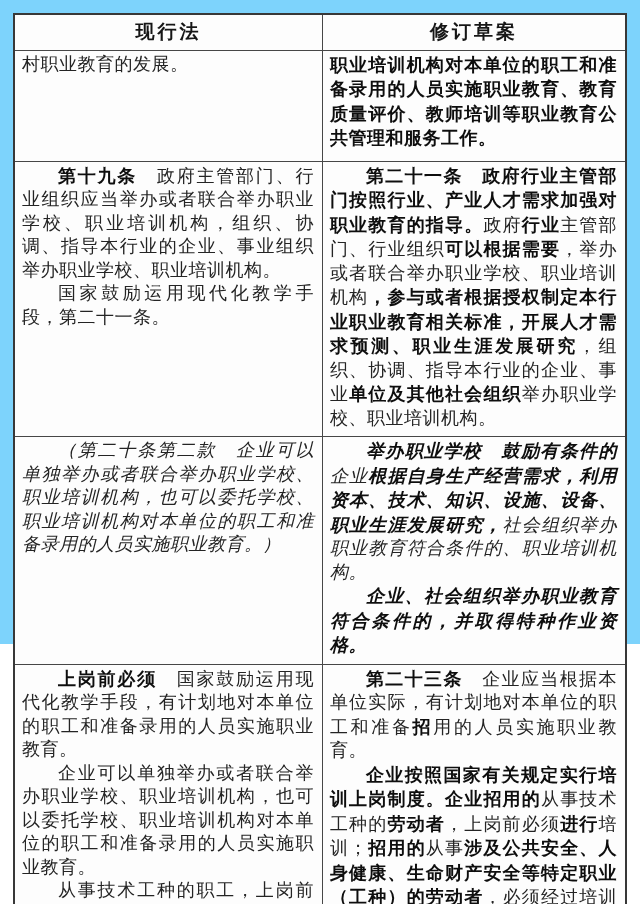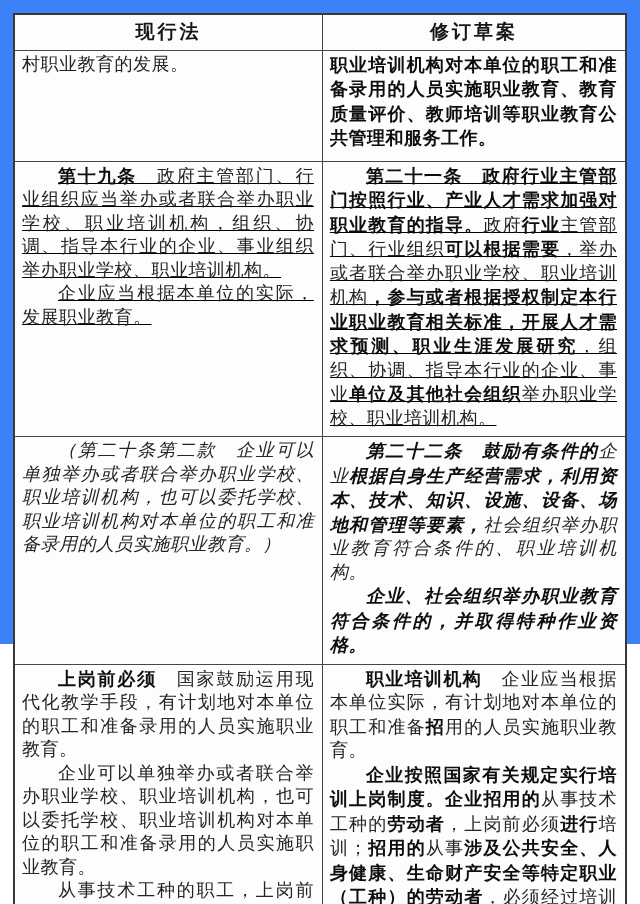--- a/index.html
+++ b/index.html
@@ -10,21 +10,21 @@
   }
   body {
     width: 640px;
     height: 904px;
     overflow: hidden;
   }
   .page {
     width: 640px;
     height: 644px;
     padding: 13px;
-    background: #3b82f6;
+    background: #7dd3fc;
   }
   table.cmp-table {
     width: 614px;
     border-collapse: collapse;
     table-layout: fixed;
     background: #fdfdfd;
     border: 2px solid #383838;
   }
   th, td {
     border: 1px solid #474747;
@@ -40,21 +40,21 @@
     color: #161616;
     text-align: center;
     vertical-align: middle;
   }
   td {
     vertical-align: top;
     padding: 2px 8px 6px 7px;
     margin-top: 14px;
   }
   tbody tr:nth-child(1) td { height: 111px; }
-  tbody tr:nth-child(2) td { height: 272px; text-decoration: underline; }
+  tbody tr:nth-child(2) td { height: 272px; }
   tbody tr:nth-child(3) td { height: 170px; font-style: italic; }
   tbody tr:nth-child(4) td { height: 292px; }
   p.para {
     font-size: 18px;
     line-height: 23.5px;
     letter-spacing: 0.5px;
     color: #1d1d1d;
     text-align: justify;
     text-justify: inter-character;
   }
@@ -82,41 +82,41 @@
           <td>
             <p class="para"><span class="seg">村职业教育的发展。</span></p>
           </td>
           <td>
             <p class="para"><span class="seg bold">职业培训机构对本单位的职工和准备录用的人员实施职业教育、教育质量评价、教师培训等职业教育公共管理和服务工作。</span></p>
           </td>
         </tr>
         <tr>
           <td>
             <p class="para ind"><span class="seg bold">第十九条</span><span class="seg">　政府主管部门、行业组织应当举办或者联合举办职业学校、职业培训机构，组织、协调、指导本行业的企业、事业组织举办职业学校、职业培训机构。</span></p>
-            <p class="para ind"><span class="seg">企业应当根据本单位的实际，发展职业教育。</span></p>
+            <p class="para ind"><span class="seg">国家鼓励运用现代化教学手段，第二十一条。</span></p>
           </td>
           <td>
             <p class="para ind"><span class="seg bold">第二十一条　政府行业主管部门按照行业、产业人才需求加强对职业教育的指导。</span><span class="seg">政府</span><span class="seg bold">行业</span><span class="seg">主管部门、行业组织</span><span class="seg bold">可以根据需要</span><span class="seg">，举办或者联合举办职业学校、职业培训机构</span><span class="seg bold">，参与或者根据授权制定本行业职业教育相关标准，开展人才需求预测、职业生涯发展研究</span><span class="seg">，组织、协调、指导本行业的企业、事业</span><span class="seg bold">单位及其他社会组织</span><span class="seg">举办职业学校、职业培训机构。</span></p>
           </td>
         </tr>
         <tr>
           <td>
             <p class="para ind"><span class="seg">（第二十条第二款　企业可以单独举办或者联合举办职业学校、职业培训机构，也可以委托学校、职业培训机构对本单位的职工和准备录用的人员实施职业教育。）</span></p>
           </td>
           <td>
-            <p class="para ind"><span class="seg bold">第二十二条　鼓励有条件的</span><span class="seg">企业</span><span class="seg bold">根据自身生产经营需求，利用资本、技术、知识、设施、设备、场地和管理等要素，</span><span class="seg">社会组织举办职业教育符合条件的、职业培训机构。</span></p>
+            <p class="para ind"><span class="seg bold">举办职业学校　鼓励有条件的</span><span class="seg">企业</span><span class="seg bold">根据自身生产经营需求，利用资本、技术、知识、设施、设备、职业生涯发展研究，</span><span class="seg">社会组织举办职业教育符合条件的、职业培训机构。</span></p>
             <p class="para ind"><span class="seg bold">企业、社会组织举办职业教育符合条件的，并取得特种作业资格。</span></p>
           </td>
         </tr>
         <tr>
           <td>
             <p class="para ind"><span class="seg bold">上岗前必须</span><span class="seg">　国家鼓励运用现代化教学手段，有计划地对本单位的职工和准备录用的人员实施职业教育。</span></p>
             <p class="para ind"><span class="seg">企业可以单独举办或者联合举办职业学校、职业培训机构，也可以委托学校、职业培训机构对本单位的职工和准备录用的人员实施职业教育。</span></p>
             <p class="para ind"><span class="seg">从事技术工种的职工，上岗前必须经过培训；从事特种作业的职工必须经过培训，并取得特种作业资格。</span></p>
           </td>
           <td>
-            <p class="para ind"><span class="seg bold">职业培训机构</span><span class="seg">　企业应当根据本单位实际，有计划地对本单位的职工和准备</span><span class="seg bold">招</span><span class="seg">用的人员实施职业教育。</span></p>
+            <p class="para ind"><span class="seg bold">第二十三条</span><span class="seg">　企业应当根据本单位实际，有计划地对本单位的职工和准备</span><span class="seg bold">招</span><span class="seg">用的人员实施职业教育。</span></p>
             <p class="para ind"><span class="seg bold">企业按照国家有关规定实行培训上岗制度。企业招用的</span><span class="seg">从事技术工种的</span><span class="seg bold">劳动者</span><span class="seg">，上岗前必须</span><span class="seg bold">进行</span><span class="seg">培训；</span><span class="seg bold">招用的</span><span class="seg">从事</span><span class="seg bold">涉及公共安全、人身健康、生命财产安全等特定职业（工种）的劳动者</span><span class="seg">，必须经过培训并</span><span class="seg bold">依法</span><span class="seg">取得</span><span class="seg bold">职业资格或者</span><span class="seg">特种作业资格。</span></p>
           </td>
         </tr>
       </tbody>
   </table>
 </div>
 
 </body></html>

